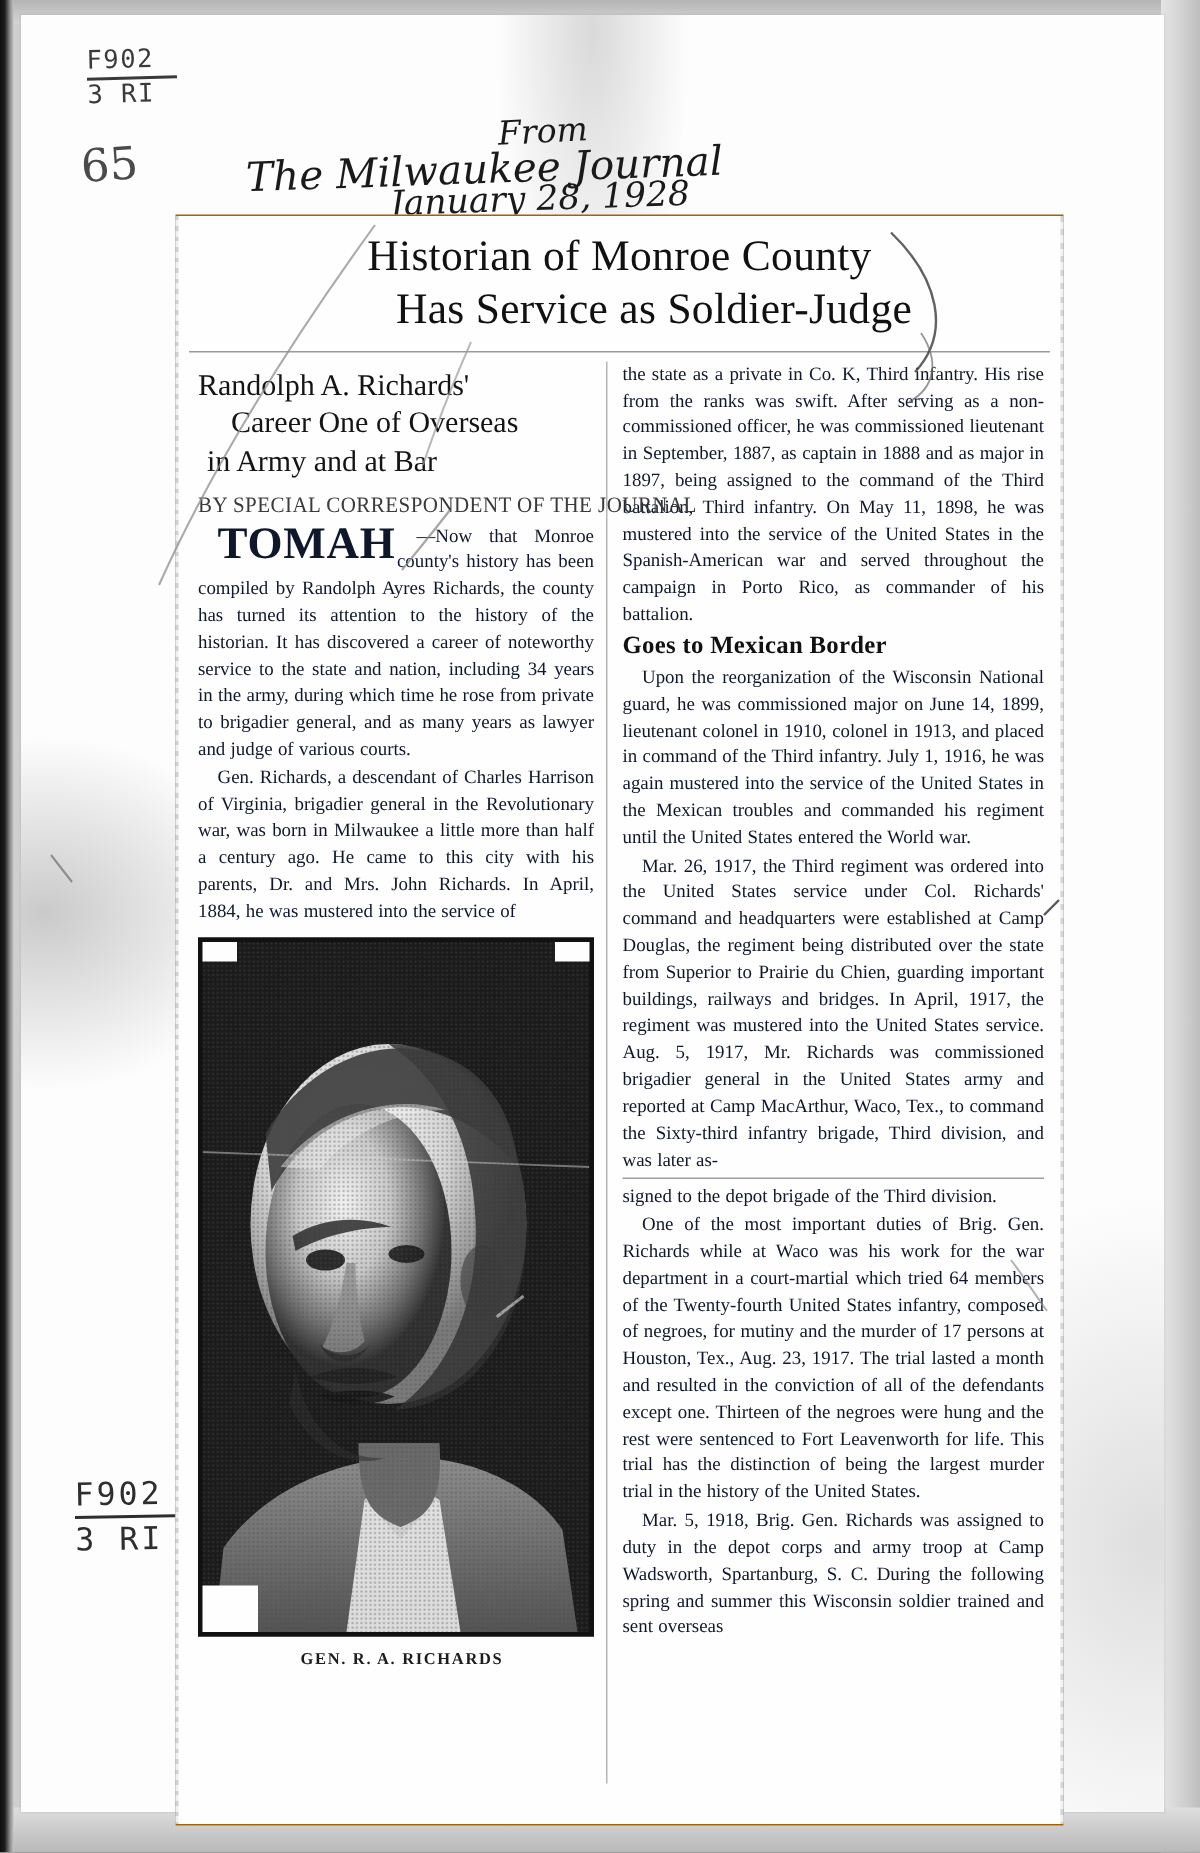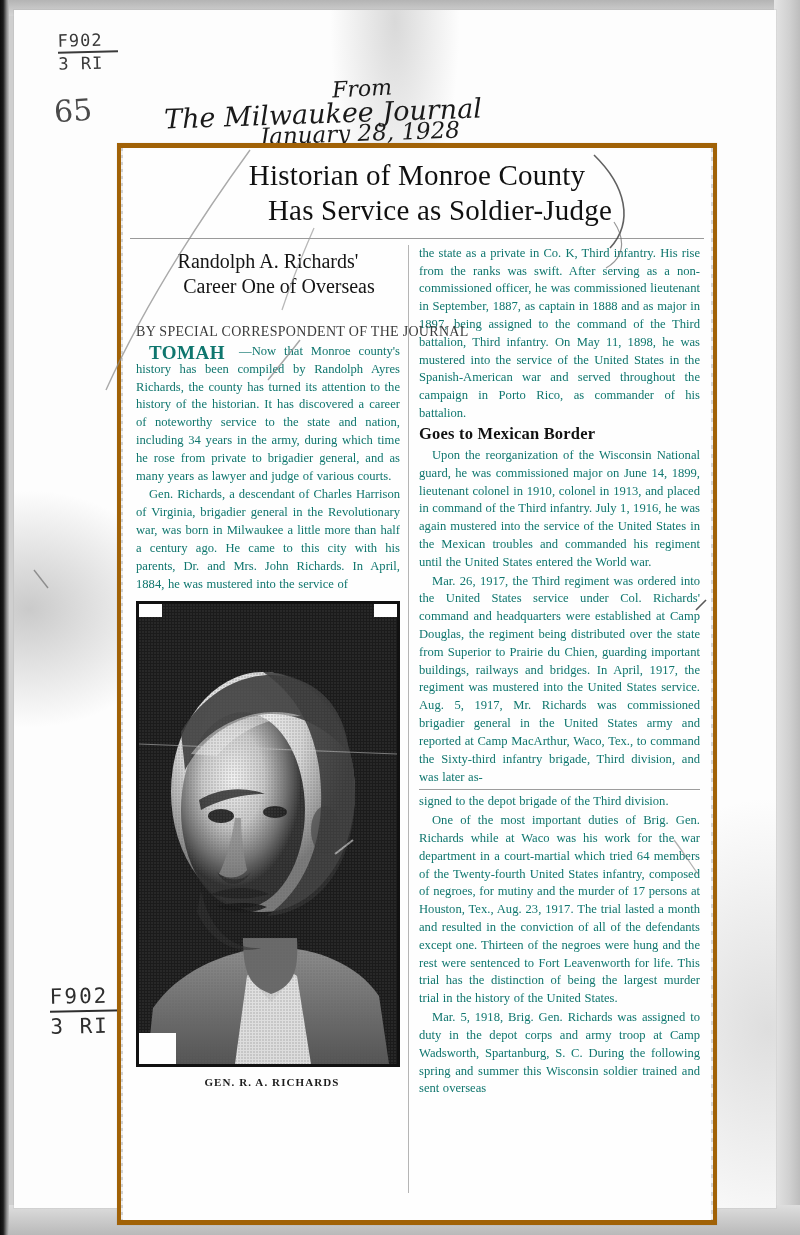--- a/index.html
+++ b/index.html
@@ -130,21 +130,21 @@
     width: 76px;
     margin: 2px 0 3px 0;
   }
 
   
   .clipping {
     position: absolute;
     left: 103px; top: 133px;
     width: 590px; height: 1072px;
     background: #fefefe;
-    border: 5px solid #a16207;
+    border: 1px solid #a16207;
     box-shadow: 0 0 1px rgba(0,0,0,0.18);
   }
   
   .clip-edge-l { position:absolute; left:-1px; top:0; width:2px; height:100%;
                  background: repeating-linear-gradient(to bottom,#d0d0d0 0 3px,#f0f0f0 3px 7px); }
   .clip-edge-r { position:absolute; right:-1px; top:0; width:2px; height:100%;
                  background: repeating-linear-gradient(to bottom,#d4d4d4 0 4px,#f2f2f2 4px 9px); }
 
   
   .headline {
@@ -183,54 +183,54 @@
     width: 303px;
     padding: 6px 12px 0 10px;
     box-sizing: border-box;
   }
 
   .subhead {
     font-family: "Liberation Serif", serif;
     font-size: 20px;
     line-height: 1.28;
     color: #141414;
-    text-align: center;
-    margin: 4px 0 24px 0;
+    text-align: left;
+    margin: 4px 0 8px 0;
   }
   .subhead .sl2 { display:block; padding-left: 22px; }
   .subhead .sl3 { display:block; padding-left: 6px; }
 
   .byline {
     font-size: 14px;
     letter-spacing: 0.3px;
     color: #3a3a3a;
     font-family: "Liberation Serif", serif;
     margin: 2px 0 3px 0;
     white-space: nowrap;
     transform: scaleY(1.05);
   }
 
   p.body {
     font-family: "Liberation Serif", serif;
     font-size: 12.6px;
     line-height: 1.415;
-    color: #0f766e;
+    color: #0f172a;
     text-align: justify;
     margin: 0 0 1px 0;
     text-indent: 13px;
     word-spacing: 0.4px;
   }
   p.body.noindent { text-indent: 0; }
 
   .dropcap-para {
     text-indent: 0;
   }
   .dropcap {
     float: left;
-    font-size: 19px;
+    font-size: 30px;
     line-height: 0.82;
     font-weight: bold;
     padding: 2px 1px 0 0;
     font-family: "Liberation Serif", serif;
   }
   .lead-bold { font-weight: bold; letter-spacing: 0.5px; }
 
   .sec-head {
     font-family: "Liberation Serif", serif;
     font-size: 16.5px;
@@ -338,20 +338,21 @@
       </div>
       <div class="headline-rule"></div>
 
       <div class="cols">
 
         <div class="col-left">
 
           <div class="subhead">
             <span>Randolph A. Richards'</span>
             <span class="sl2">Career One of Overseas</span>
+            <span class="sl3">in Army and at Bar</span>
           </div>
 
           <div class="byline">BY SPECIAL CORRESPONDENT OF THE JOURNAL</div>
 
           <p class="body dropcap-para">
             <span class="dropcap lead-bold">TOMAH</span><span>—</span><span>Now that Monroe county's history has been compiled by Randolph Ayres Richards, the county has turned its attention to the history of the historian. It has discovered a career of noteworthy service to the state and nation, including 34 years in the army, during which time he rose from private to brigadier general, and as many years as lawyer and judge of various courts.</span>
           </p>
 
           <p class="body">Gen. Richards, a descendant of Charles Harrison of Virginia, brigadier general in the Revolutionary war, was born in Milwaukee a little more than half a century ago. He came to this city with his parents, Dr. and Mrs. John Richards. In April, 1884, he was mustered into the service of</p>
 

